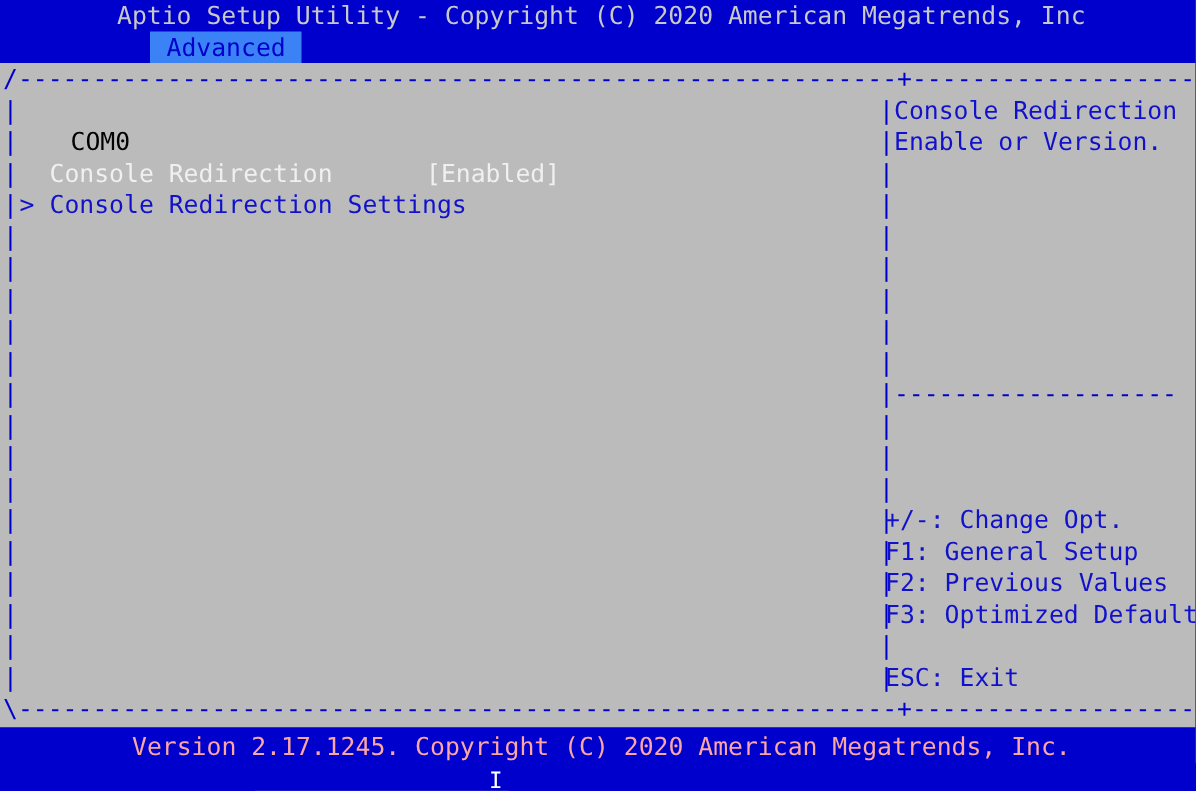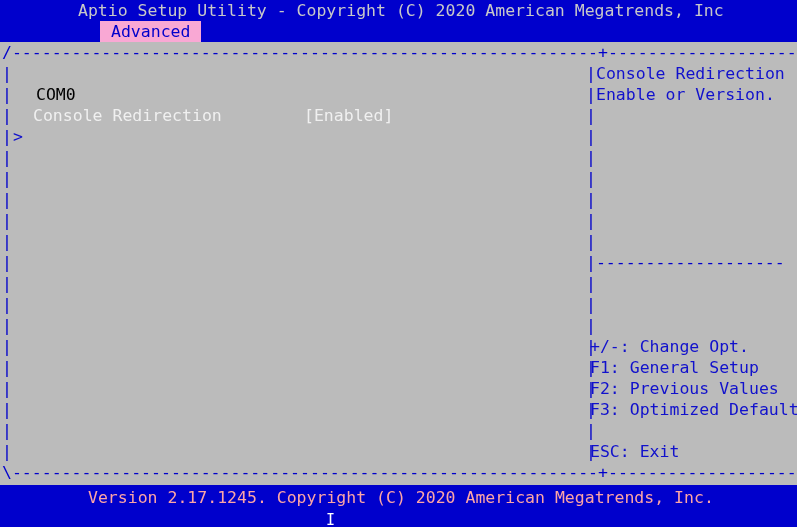--- a/index.html
+++ b/index.html
@@ -41,21 +41,21 @@
     position: absolute;
     left: 0; top: 21px;
     height: 21px;
     width: 797px;
   }
   .tab-active {
     position: absolute;
     left: 100px; top: 0px;
     height: 21px;
     padding: 0 11px;
-    background: #f9a8d4;
+    background: #3b82f6;
     color: #0000cc;
     white-space: pre;
     box-sizing: border-box;
   }
 
   
   .body-area {
     position: absolute;
     left: 0; top: 42px;
     width: 797px; height: 443px;
@@ -194,26 +194,27 @@
     <div class="vbar-right" style="top:231px;">|</div>
     <div class="vbar-right" style="top:252px;">|</div>
     <div class="vbar-right" style="top:273px;">|</div>
     <div class="vbar-right" style="top:294px;">|</div>
     <div class="vbar-right" style="top:315px;">|</div>
     <div class="vbar-right" style="top:336px;">|</div>
     <div class="vbar-right" style="top:357px;">|</div>
     <div class="vbar-right" style="top:378px;">|</div>
     <div class="vbar-right" style="top:399px;">|</div>
 
-    <div class="item item-section" style="left:36px; top:42px;">COM0</div>
+    <div class="item item-section" style="left:47px; top:42px;">COM0</div>
 
     <div class="item item-disabled" style="left:33px; top:63px;">Console Redirection</div>
-    <div class="item item-value" style="left:304px; top:63px;">[Enabled]</div>
+    <div class="item item-value" style="left:284px; top:63px;">[Enabled]</div>
 
     <div class="item marker" style="left:13px; top:84px;">&gt;</div>
+    <div class="item item-link" style="left:33px; top:84px;">Console Redirection Settings</div>
 
     <div class="help-text" style="top:21px;">Console Redirection</div>
     <div class="help-text" style="top:42px;">Enable or Version.</div>
 
     <div class="legend-text" style="top:294px;">+/-: Change Opt.</div>
     <div class="legend-text" style="top:315px;">F1: General Setup</div>
     <div class="legend-text" style="top:336px;">F2: Previous Values</div>
     <div class="legend-text" style="top:357px;">F3: Optimized Defaults</div>
     <div class="legend-text" style="top:399px;text-align:center;">ESC: Exit</div>
 

